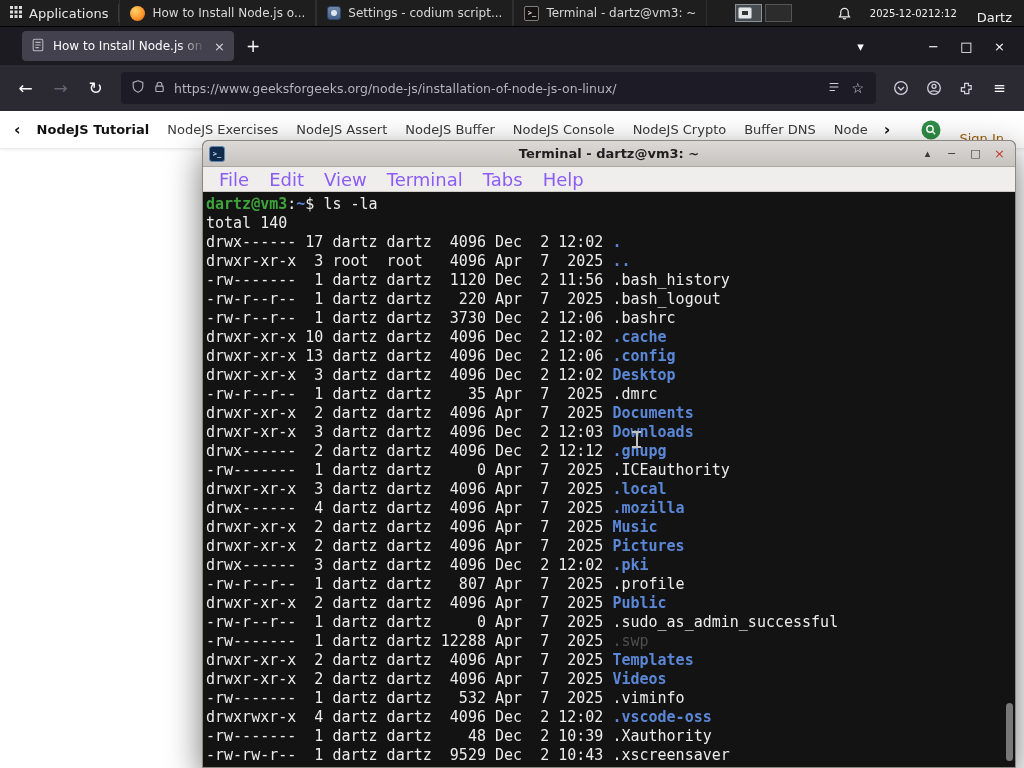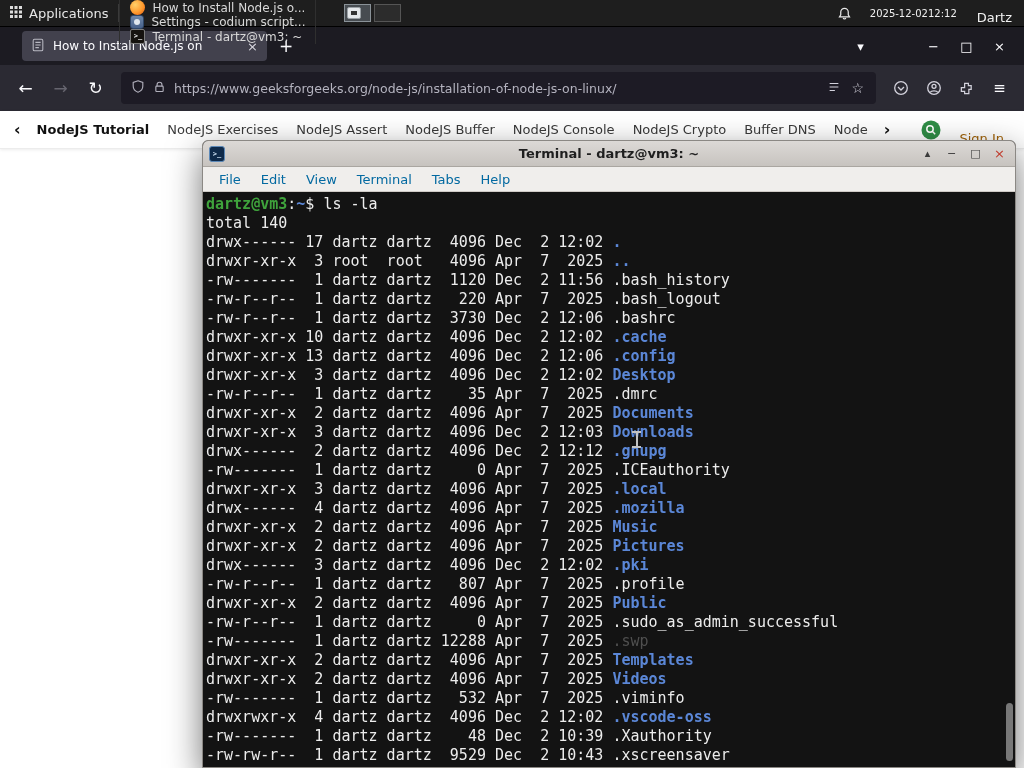--- a/index.html
+++ b/index.html
@@ -6,21 +6,21 @@
   html,body { width:1024px; height:768px; overflow:hidden; background:#fff;
               font-family:"DejaVu Sans","Liberation Sans",sans-serif; }
   .screen { position:relative; width:1024px; height:768px; overflow:hidden; }
 
   
   .panel { position:absolute; top:0; left:0; width:1024px; height:27px; background:#1e1e1e;
            display:flex; align-items:stretch; color:#e6e6e6; font-size:13px; z-index:30;
            border-bottom:1px solid #000; }
   .app-menu { display:flex; align-items:center; gap:7px; padding:0 10px; }
   .panel-sep { width:1px; background:#3a3a3a; margin:4px 0; }
-  .taskbar { display:flex; align-items:stretch;flex-direction:column; }
+  .taskbar { display:flex; align-items:stretch; }
   .task-btn { display:flex; align-items:center; gap:7px; padding:0 10px; border-right:1px solid #2f2f2f;
               border-left:1px solid #2f2f2f; max-width:225px; font-size:12px; color:#d8d8d8; white-space:nowrap; }
   .task-label { overflow:hidden; }
   .ticon { flex:none; display:inline-block; }
   .ticon-firefox { width:15px; height:15px; border-radius:50%;
                    background:radial-gradient(circle at 35% 32%, #ffd06a, #ff9a2e 55%, #e3560c); }
   .ticon-settings { width:14px; height:14px; border-radius:3px; border:1px solid #2e4668;
                     background:linear-gradient(#6f87a8,#46608a); position:relative; }
   .ticon-settings::after { content:""; position:absolute; left:3px; top:3px; width:6px; height:6px;
                            background:#dfe6ee; border-radius:50%; }
@@ -34,21 +34,21 @@
   .mini-win::after { content:""; position:absolute; left:3px; top:3px; width:6px; height:4px; background:#333; }
   .panel-spacer { flex:1; }
   .panel-bell { display:flex; align-items:center; padding:0 10px; }
   .panel-clock { display:flex; justify-content:center; align-items:center;
                  font-size:10px; line-height:11px; padding:0 8px; color:#f0f0f0; }
   .panel-user { display:flex; align-items:center; padding:0 12px; font-size:13px; color:#f2f2f2;margin-top:8px; }
 
   
   .browser { position:absolute; top:27px; left:0; width:1024px; height:741px; background:#fff; z-index:1; }
   .tabbar { height:38px; background:#1c1b22; display:flex; align-items:center; padding:0 8px; }
-  .tab { display:flex; align-items:center; gap:8px; width:245px; height:30px; background:#42414d;
+  .tab { display:flex; align-items:center; gap:8px; width:212px; height:30px; background:#42414d;
          border-radius:4px; margin-left:14px; padding:0 9px; color:#fbfbfe; font-size:12px; }
   .tab-label { flex:1; white-space:nowrap; overflow:hidden;
                -webkit-mask-image:linear-gradient(90deg,#000 82%,transparent);
                mask-image:linear-gradient(90deg,#000 82%,transparent); }
   .tab-close { font-size:13px; color:#d9d8e0; }
   .newtab { color:#fbfbfe; font-size:17px; padding:0 12px; }
   .tab-controls { margin-left:auto; display:flex; align-items:center; color:#fbfbfe; }
   .tc-btn { width:33px; text-align:center; font-size:13px; }
   .wingap { width:40px; }
 
@@ -82,21 +82,21 @@
                 border-bottom:1px solid #aaa6a1; display:flex; align-items:center; padding:0 6px; position:relative; }
   .t-title { position:absolute; left:0; right:0; text-align:center; font-weight:700; font-size:13px; color:#1f1f1f; }
   .t-ticon { width:16px; height:16px; background:#0f2a4a; border:1px solid #5d89b8; border-radius:3px;
              color:#cfe3f5; font:700 7px/14px "DejaVu Sans Mono",monospace; text-align:center; z-index:1; }
   .t-btns { margin-left:auto; display:flex; gap:5px; z-index:1; }
   .t-btn { width:19px; height:18px; display:flex; align-items:center; justify-content:center;
            font-size:11px; color:#3b3b3b; }
   .t-btn.close { color:#c03a2b; font-size:13px; }
   .t-menubar { height:25px; flex:none; background:#f0eeec; border-bottom:1px solid #cfcbc6;
                display:flex; align-items:center; padding:0 6px; }
-  .menu-item { padding:0 10px; font-size:13px; color:#0369a1; }
+  .menu-item { padding:0 10px; font-size:18px; color:#8b5cf6; }
   .t-body { flex:1; position:relative; padding:3px 0 0 3px; overflow:hidden;
             font-family:"DejaVu Sans Mono",monospace; font-size:15px; line-height:19px; color:var(--t-file,#ececec); }
   .t-line { white-space:pre; height:19px; }
   .n-dir { color:var(--t-dir,#5b87d7); font-weight:700; }
   .n-file { color:var(--t-file,#ececec); }
   .n-dim { color:var(--t-dim,#4f4f4f); }
   .p-user { color:var(--t-green,#3fa33c); font-weight:700; }
   .p-path { color:var(--t-dir,#5b87d7); font-weight:700; }
   .p-cmd { margin-left:1ch; }
   .t-thumb { position:absolute; right:2px; bottom:6px; width:7px; height:58px; background:#787878; border-radius:4px; }

